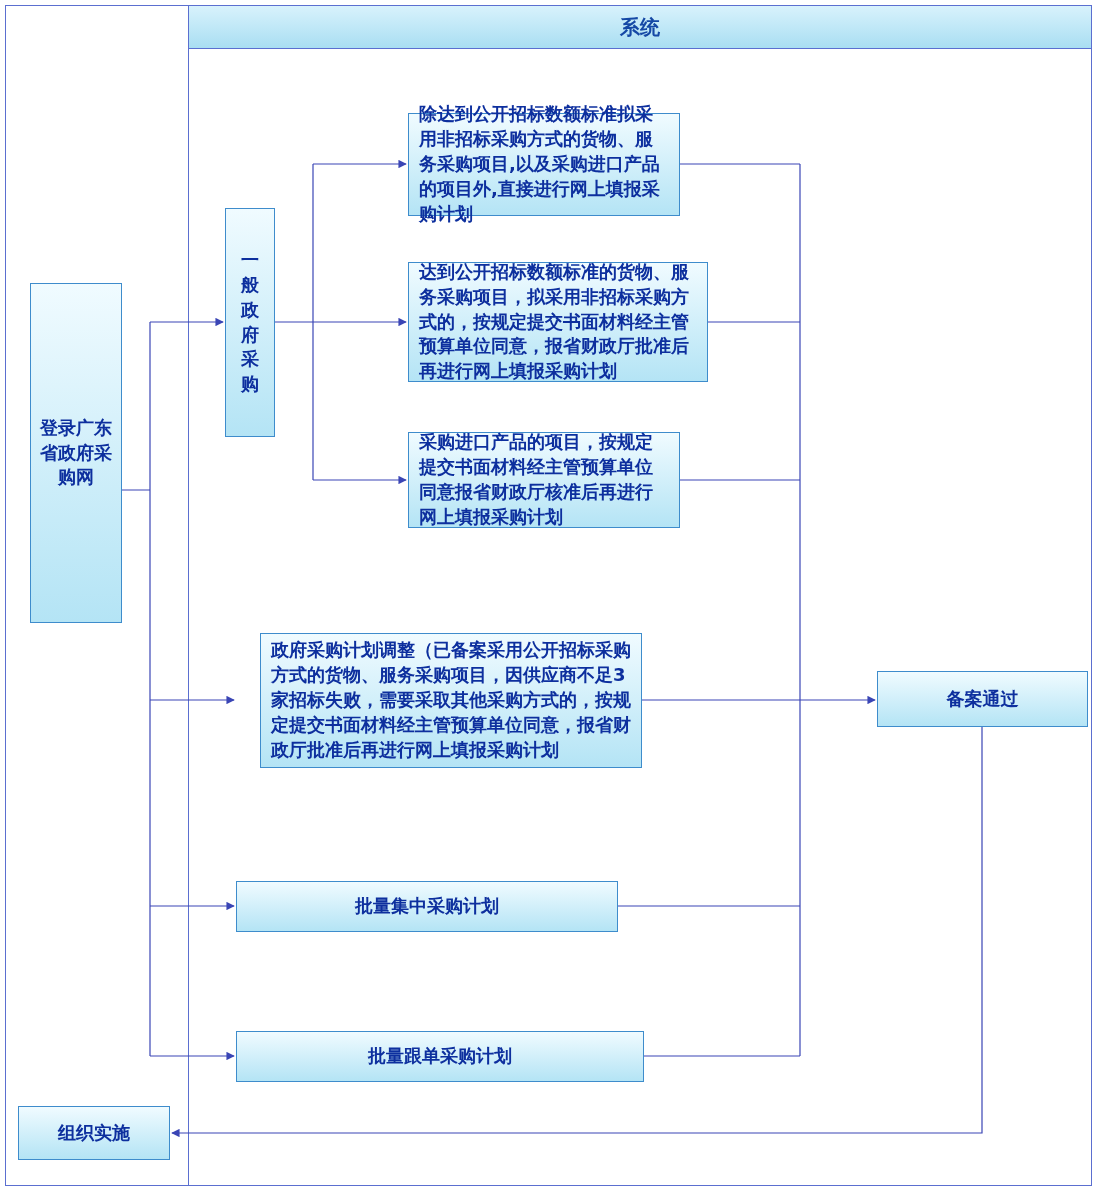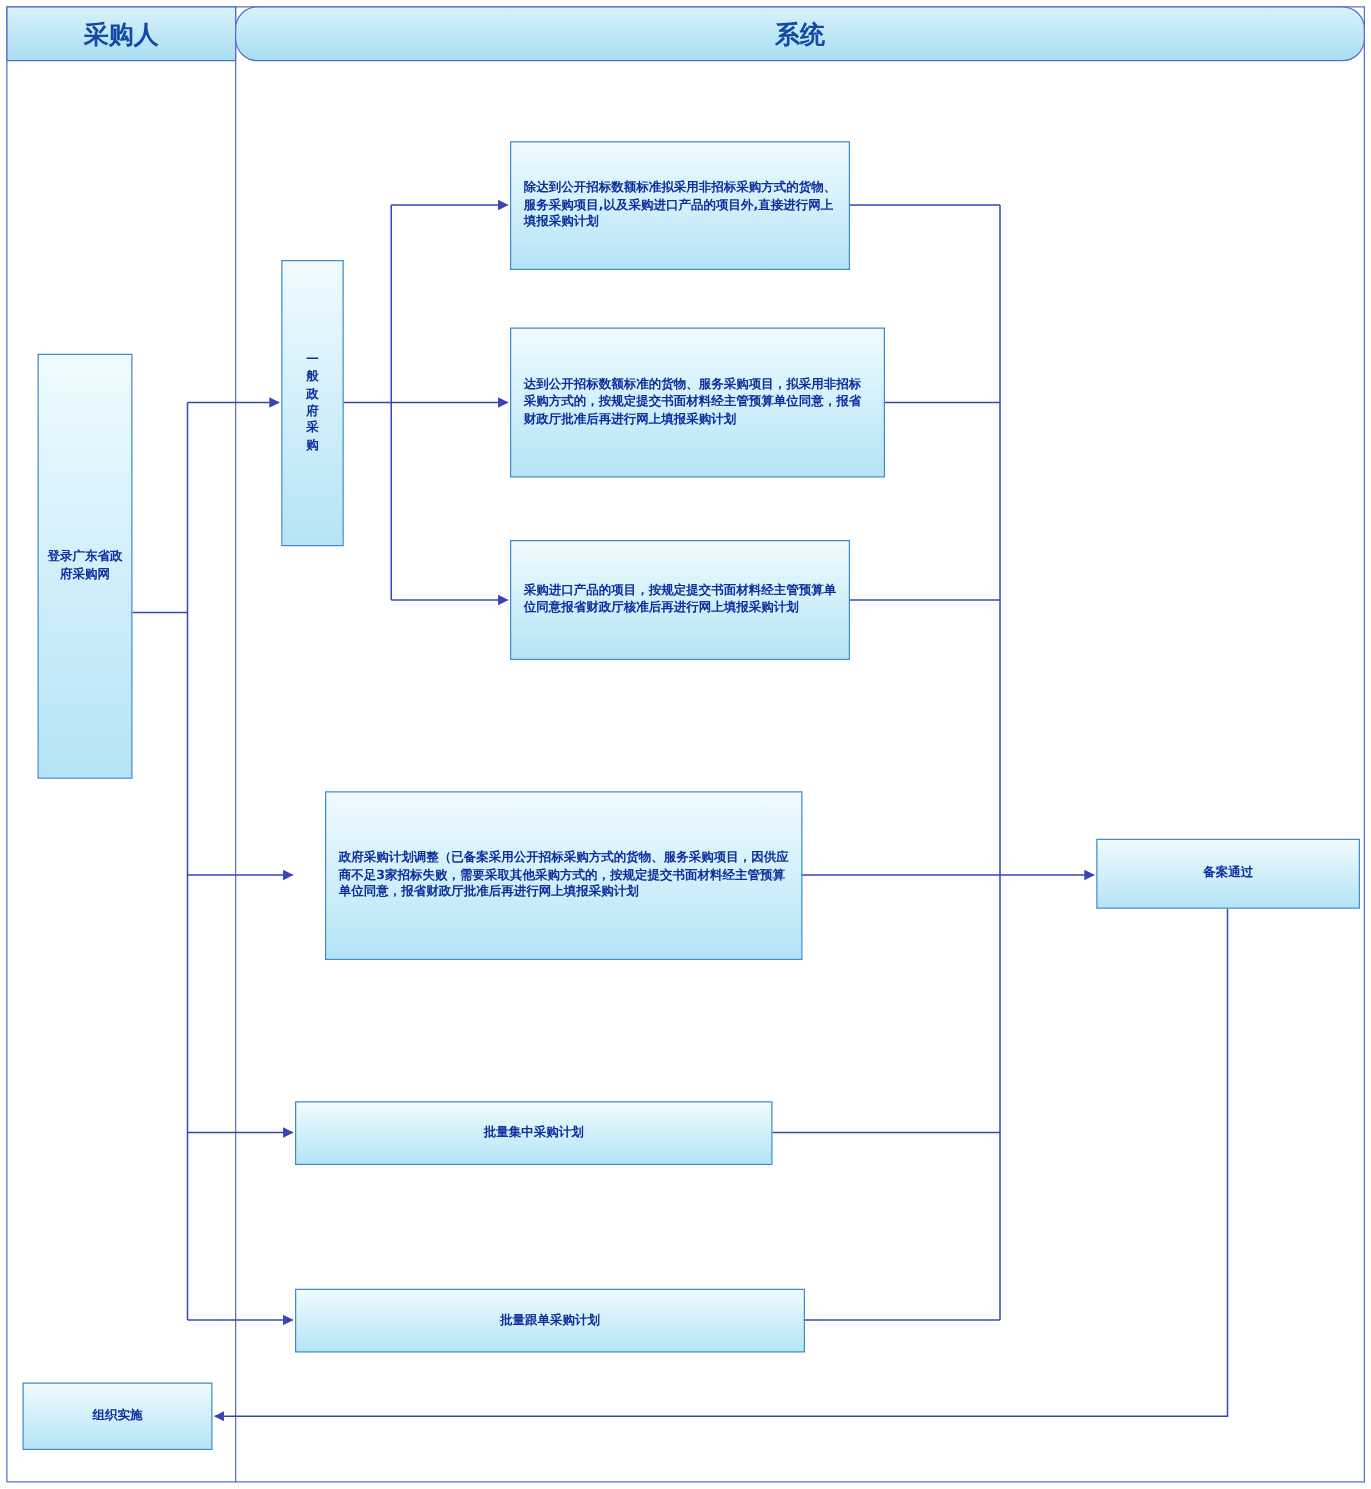--- a/index.html
+++ b/index.html
@@ -56,21 +56,21 @@
   .arrowhead { fill: var(--connector, #3a45b5); }
 
   .node {
     position: absolute;
     border: 1px solid var(--node-border, #3e8ccc);
     background: linear-gradient(to bottom,
       var(--node-fill-top, #f0fbff),
       var(--node-fill-bottom, #b4e4f5));
     color: var(--node-text, #0d2f9e);
     font-weight: bold;
-    font-size: 10px;
+    font-size: 18px;
     line-height: 1.38;
     display: flex;
     align-items: center;
   }
   .node.center {
     justify-content: center;
     text-align: center;
   }
   .node.para {
     text-align: left;
@@ -78,22 +78,21 @@
   }
 </style>
 </head>
 <body>
 
 <div class="canvas">
 
   <div class="frame"></div>
   <div class="lane-divider"></div>
 
-  <div class="lane-header" style="left:5px; width:184px;">采购人</div>
-  <div class="lane-header" style="left:188px; width:904px;border-radius:18px;">系统</div>
+  <div class="lane-header" style="left:188px; width:904px;">系统</div>
 
   <svg class="connectors" width="1097" height="1191">
     <defs>
       <marker id="arrow" viewBox="0 0 10 10" refX="9" refY="5" markerWidth="7" markerHeight="7" orient="auto-start-reverse">
         <path d="M0,0 L10,5 L0,10 z" class="arrowhead"></path>
       </marker>
     </defs>
 
     <path class="conn" d="M106,490 H150"></path>
 
@@ -117,21 +116,21 @@
     <path class="conn" d="M800,164 V1056"></path>
 
     <path class="conn" d="M618,700 H875" marker-end="url(#arrow)"></path>
 
     <path class="conn" d="M618,906 H800"></path>
     <path class="conn" d="M612,1056 H800"></path>
 
     <path class="conn" d="M982,727 V1133 H172" marker-end="url(#arrow)"></path>
   </svg>
 
-  <div class="node center" style="left:30px; top:283px; width:76px; height:340px; padding:12px 7px;">登录广东省政府采购网</div>
+  <div class="node center" style="left:30px; top:283px; width:92px; height:340px; padding:12px 7px;">登录广东省政府采购网</div>
 
   <div class="node center" style="left:18px; top:1106px; width:152px; height:54px;">组织实施</div>
 
   <div class="node center" style="left:225px; top:208px; width:50px; height:229px; padding:0 21px;">一般政府采购</div>
 
   <div class="node para" style="left:408px; top:113px; width:272px; height:103px;">
     <span>除达到公开招标数额标准拟采用非招标采购方式的货物、服务采购项目,以及采购进口产品的项目外,直接进行网上填报采购计划</span>
   </div>
 
   <div class="node para" style="left:408px; top:262px; width:300px; height:120px;">

